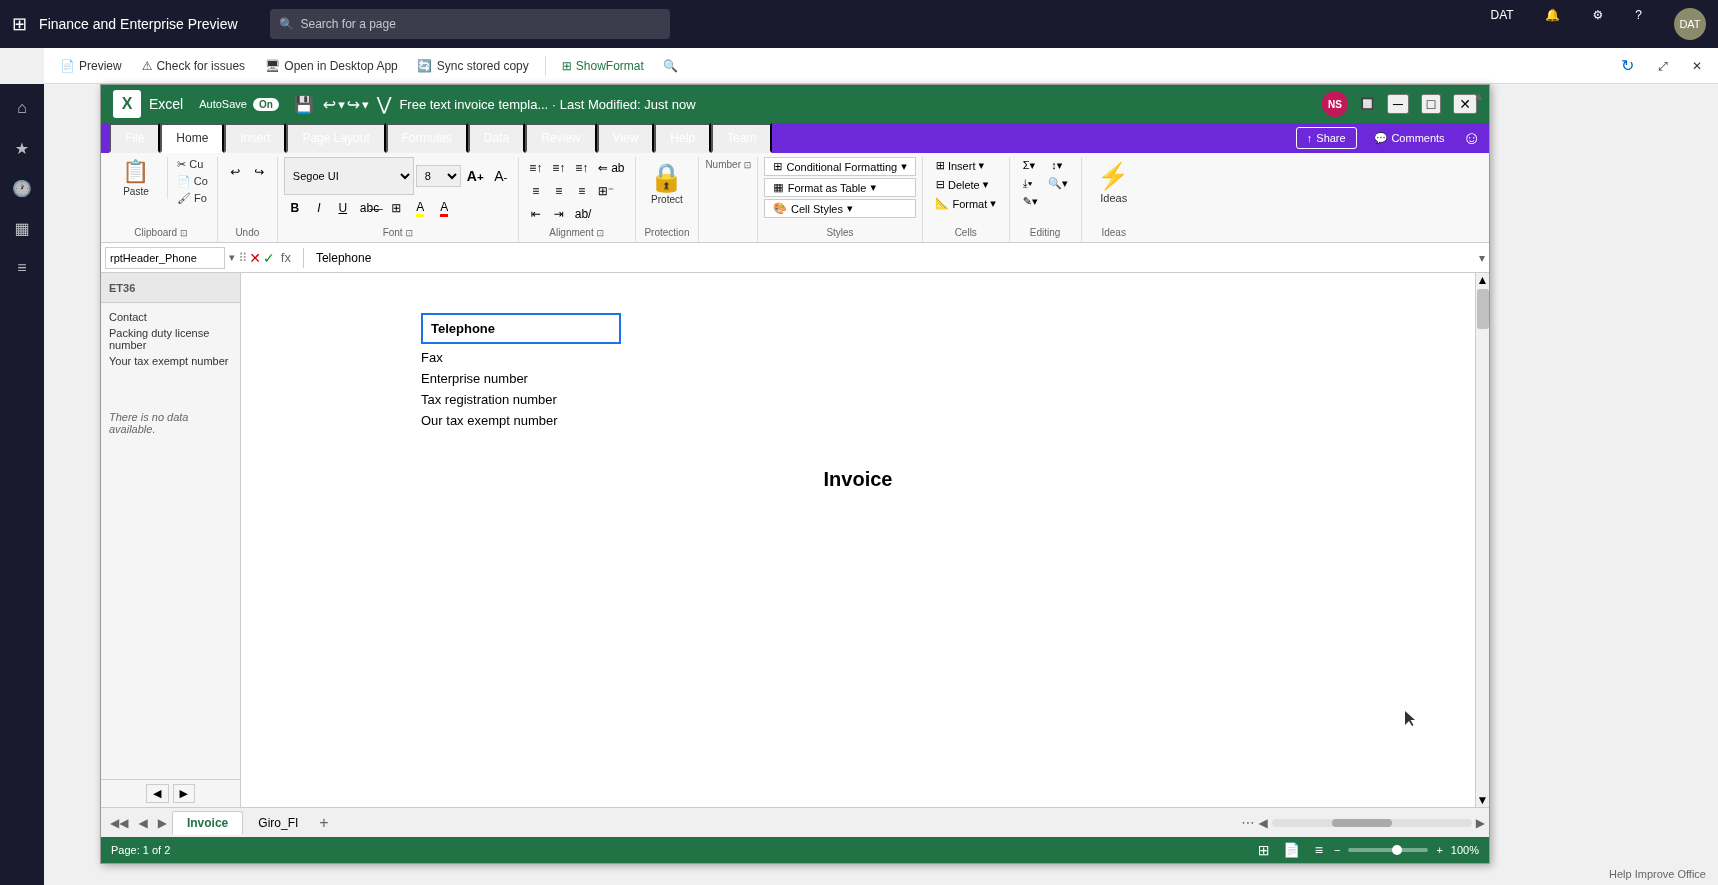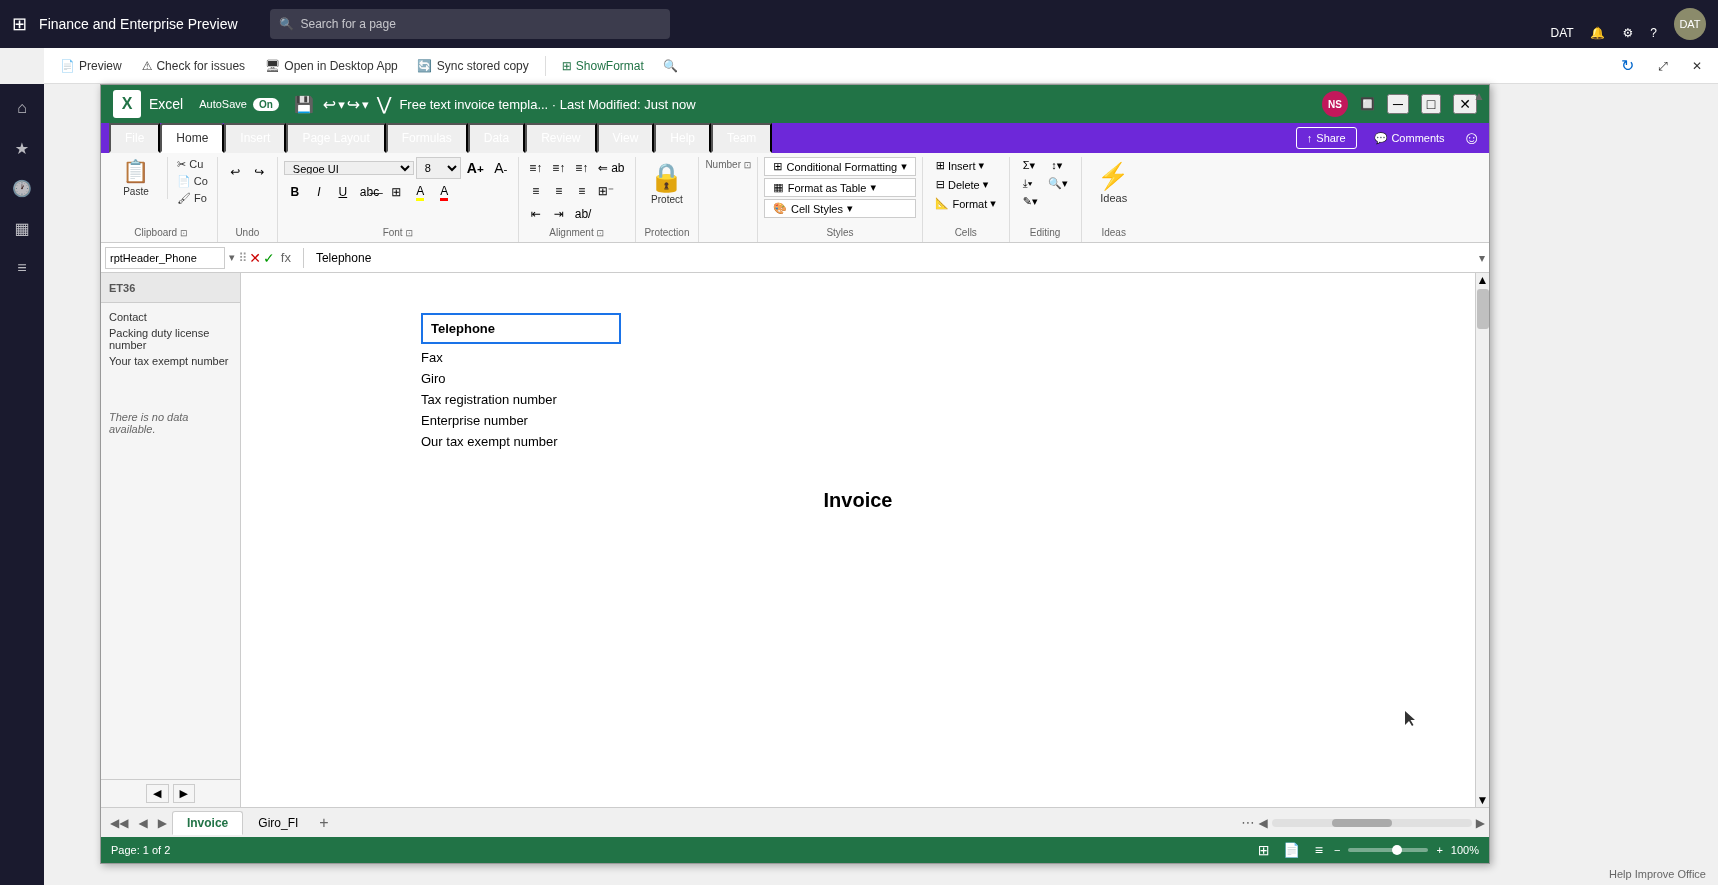--- a/index.html
+++ b/index.html
@@ -20,21 +20,21 @@
       height: 30px;
       background: rgba(255,255,255,0.15);
       border-radius: 4px;
       display: flex;
       align-items: center;
       padding: 0 10px;
       color: rgba(255,255,255,0.7);
       font-size: 12px;
       margin-left: 20px;
     }
-    .top-nav-right { margin-left: auto; display: flex; align-items: flex-end; gap: 17px; color: white; font-size: 12px; }
+    .top-nav-right { margin-left: auto; display: flex; align-items: flex-start; gap: 32px; color: white; font-size: 12px; }
     .waffle-icon { font-size: 18px; cursor: pointer; }
     .avatar { width: 32px; height: 32px; border-radius: 50%; background: #8B8B6B; display: flex; align-items: center; justify-content: center; font-size: 11px; color: white; }
 
     
     .sub-toolbar {
       background: white;
       height: 36px;
       display: flex;
       align-items: center;
       padding: 0 8px;
@@ -170,21 +170,21 @@
       background: none;
       font-size: 11px;
       color: #333;
       border-radius: 2px;
     }
 
     
     .font-controls { display: flex; flex-direction: column; gap: 2px; }
     .font-row { display: flex; gap: 2px; align-items: center; }
     .font-select {
-      height: 14px;
+      height: 38px;
       font-size: 11px;
       border: 1px solid #ccc;
       padding: 0 4px;
       width: 130px;
     }
     .size-select {
       height: 22px;
       font-size: 11px;
       border: 1px solid #ccc;
       padding: 0 4px;
@@ -792,30 +792,27 @@
       <div class="sheet-content">
 
         <div style="margin-bottom:6px; margin-left:120px;">
           <div class="cell-selected">Telephone</div>
         </div>
 
         <div style="margin-bottom:6px; margin-left:120px;">
           <div class="cell-text">Fax</div>
         </div>
 
+
         <div style="margin-bottom:6px; margin-left:120px;">
-          <div class="cell-text">Giro</div>
+          <div class="cell-text">Enterprise number</div>
         </div>
 
         <div style="margin-bottom:6px; margin-left:120px;">
           <div class="cell-text">Tax registration number</div>
-        </div>
-
-        <div style="margin-bottom:6px; margin-left:120px;">
-          <div class="cell-text">Enterprise number</div>
         </div>
 
         <div style="margin-bottom:6px; margin-left:120px;">
           <div class="cell-text">Our tax exempt number</div>
         </div>
 
         <div class="invoice-title">Invoice</div>
       </div>
 
       <div style="position:absolute; bottom:80px; right:60px; width:12px; height:18px;">

